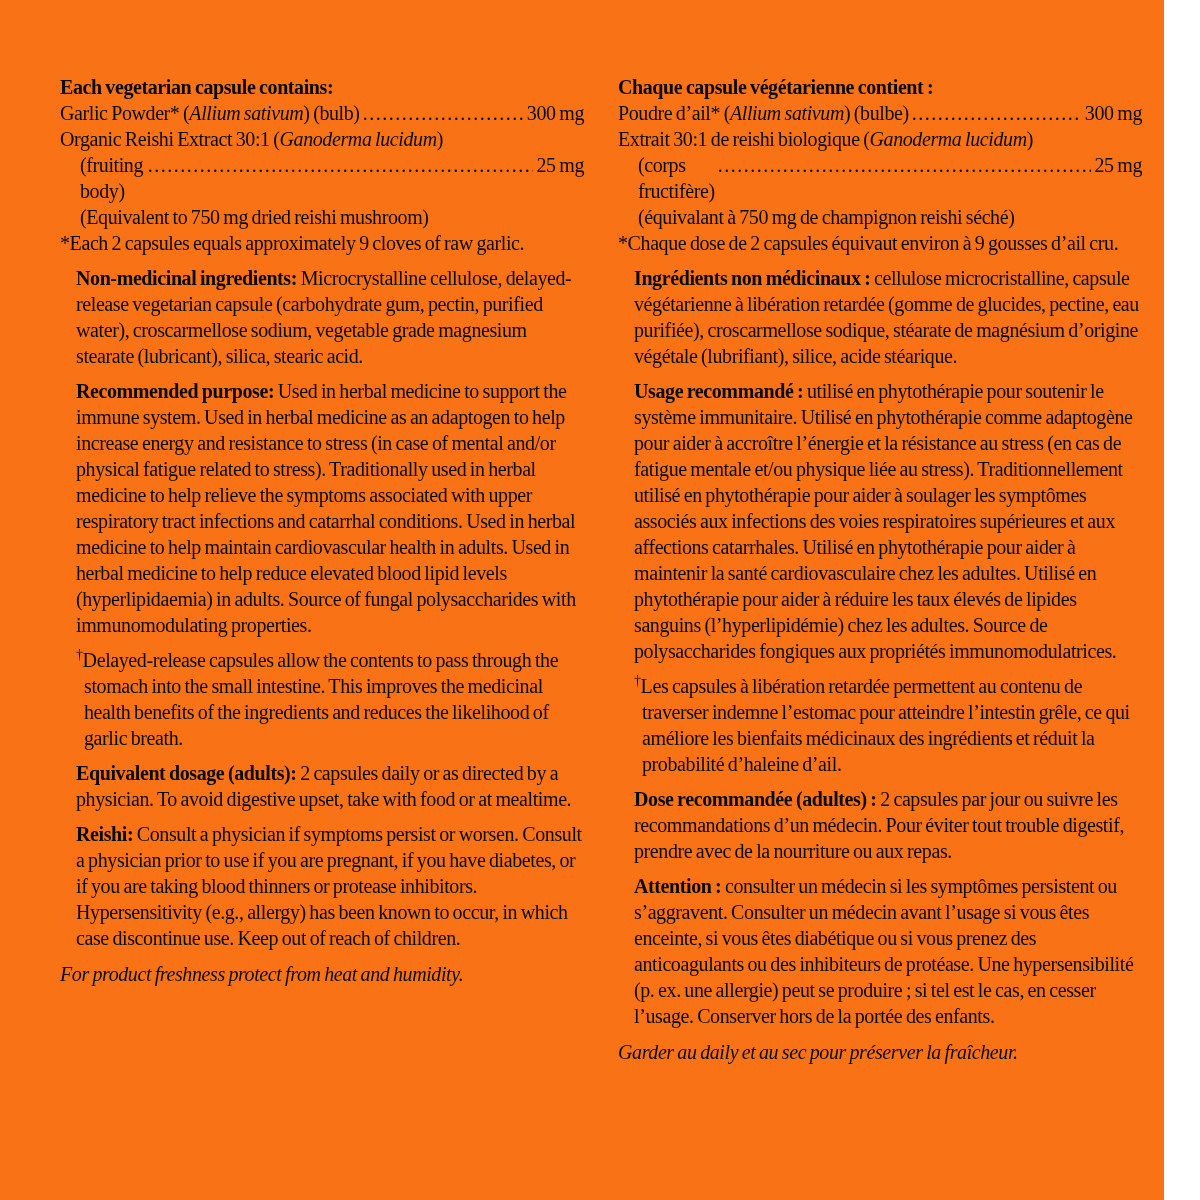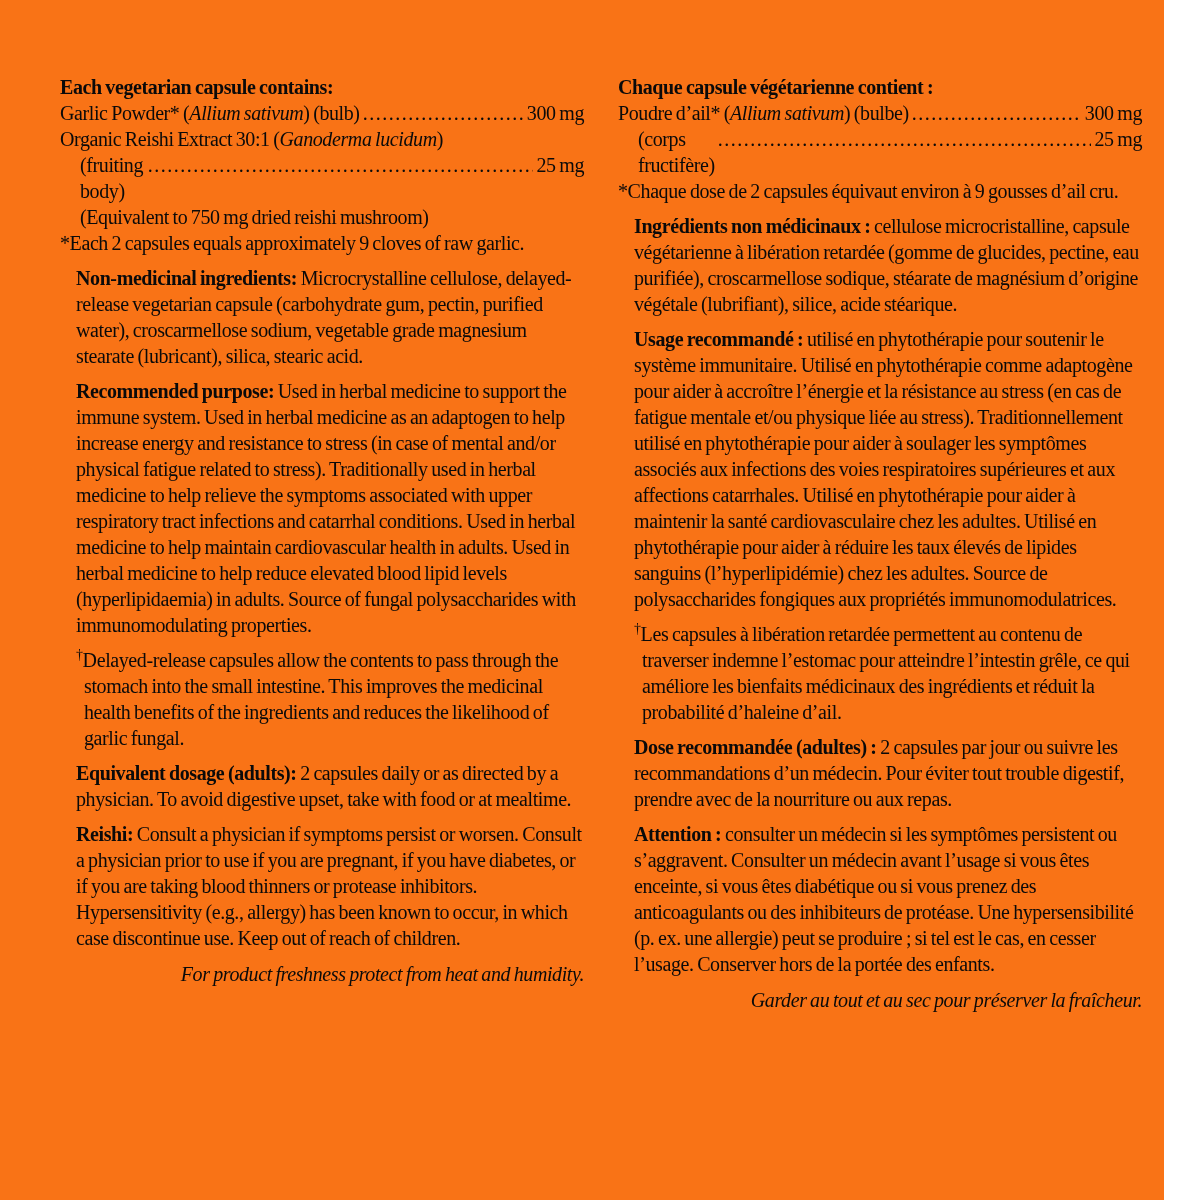--- a/index.html
+++ b/index.html
@@ -26,21 +26,21 @@
   .leader::after{
     content:"......................................................................................................";
     letter-spacing:1.5px;
   }
   .amount{white-space:nowrap;}
   .indent{padding-left:20px;}
   .para{margin:9px 0 0 16px;}
   .hang{padding-left:8px;text-indent:-8px;}
   .star-note{padding-left:8px;text-indent:-8px;}
   sup{font-size:70%;line-height:0;vertical-align:super;}
-  .freshness{margin:10px 0 0 0;text-align:right;font-style:italic;}
+  .freshness{margin:10px 0 0 0;text-align:left;font-style:italic;}
   p{margin:0;}
 </style>
 </head>
 <body>
 
 <div class="sheet">
 
   <section class="col col-en">
 
     <div class="sec-title">Each vegetarian capsule contains:</div>
@@ -60,57 +60,59 @@
     </div>
 
     <div class="indent">(Equivalent to 750 mg dried reishi mushroom)</div>
 
     <div class="star-note">*Each 2 capsules equals approximately 9 cloves of raw garlic.</div>
 
     <p class="para"><b>Non-medicinal ingredients:</b> <span>Microcrystalline cellulose, delayed-release vegetarian capsule (carbohydrate gum, pectin, purified water), croscarmellose sodium, vegetable grade magnesium stearate (lubricant), silica, stearic acid.</span></p>
 
     <p class="para"><b>Recommended purpose:</b> <span>Used in herbal medicine to support the immune system. Used in herbal medicine as an adaptogen to help increase energy and resistance to stress (in case of mental and/or physical fatigue related to stress). Traditionally used in herbal medicine to help relieve the symptoms associated with upper respiratory tract infections and catarrhal conditions. Used in herbal medicine to help maintain cardiovascular health in adults. Used in herbal medicine to help reduce elevated blood lipid levels (hyperlipidaemia) in adults. Source of fungal polysaccharides with immunomodulating properties.</span></p>
 
-    <p class="para hang"><sup>†</sup><span>Delayed-release capsules allow the contents to pass through the stomach into the small intestine. This improves the medicinal health benefits of the ingredients and reduces the likelihood of garlic fungal.</span></p>
+    <p class="para hang"><sup>†</sup><span>Delayed-release capsules allow the contents to pass through the stomach into the small intestine. This improves the medicinal health benefits of the ingredients and reduces the likelihood of garlic breath.</span></p>
 
     <p class="para"><b>Equivalent dosage (adults):</b> <span>2 capsules daily or as directed by a physician. To avoid digestive upset, take with food or at mealtime.</span></p>
 
     <p class="para"><b>Reishi:</b> <span>Consult a physician if symptoms persist or worsen. Consult a physician prior to use if you are pregnant, if you have diabetes, or if you are taking blood thinners or protease inhibitors. Hypersensitivity (e.g., allergy) has been known to occur, in which case discontinue use. Keep out of reach of children.</span></p>
 
     <p class="freshness">For product freshness protect from heat and humidity.</p>
 
   </section>
 
   <section class="col col-fr">
 
     <div class="sec-title">Chaque capsule végétarienne contient :</div>
 
     <div class="ing-row">
       <span class="ing-name"><span>Poudre d’ail* (</span><i>Allium sativum</i><span>) (bulbe) </span></span>
       <span class="leader"></span>
       <span class="amount">300 mg</span>
     </div>
 
+    <div><span>Extrait 30:1 de reishi biologique (</span><i>Ganoderma lucidum</i><span>)</span></div>
 
     <div class="ing-row indent">
       <span>(corps fructifère) </span>
       <span class="leader"></span>
       <span class="amount">25 mg</span>
     </div>
 
+    <div class="indent">(équivalant à 750 mg de champignon reishi séché)</div>
 
     <div class="star-note">*Chaque dose de 2 capsules équivaut environ à 9 gousses d’ail cru.</div>
 
     <p class="para"><b>Ingrédients non médicinaux :</b> <span>cellulose microcristalline, capsule végétarienne à libération retardée (gomme de glucides, pectine, eau purifiée), croscarmellose sodique, stéarate de magnésium d’origine végétale (lubrifiant), silice, acide stéarique.</span></p>
 
     <p class="para"><b>Usage recommandé :</b> <span>utilisé en phytothérapie pour soutenir le système immunitaire. Utilisé en phytothérapie comme adaptogène pour aider à accroître l’énergie et la résistance au stress (en cas de fatigue mentale et/ou physique liée au stress). Traditionnellement utilisé en phytothérapie pour aider à soulager les symptômes associés aux infections des voies respiratoires supérieures et aux affections catarrhales. Utilisé en phytothérapie pour aider à maintenir la santé cardiovasculaire chez les adultes. Utilisé en phytothérapie pour aider à réduire les taux élevés de lipides sanguins (l’hyperlipidémie) chez les adultes. Source de polysaccharides fongiques aux propriétés immunomodulatrices.</span></p>
 
     <p class="para hang"><sup>†</sup><span>Les capsules à libération retardée permettent au contenu de traverser indemne l’estomac pour atteindre l’intestin grêle, ce qui améliore les bienfaits médicinaux des ingrédients et réduit la probabilité d’haleine d’ail.</span></p>
 
     <p class="para"><b>Dose recommandée (adultes) :</b> <span>2 capsules par jour ou suivre les recommandations d’un médecin. Pour éviter tout trouble digestif, prendre avec de la nourriture ou aux repas.</span></p>
 
     <p class="para"><b>Attention :</b> <span>consulter un médecin si les symptômes persistent ou s’aggravent. Consulter un médecin avant l’usage si vous êtes enceinte, si vous êtes diabétique ou si vous prenez des anticoagulants ou des inhibiteurs de protéase. Une hypersensibilité (p. ex. une allergie) peut se produire ; si tel est le cas, en cesser l’usage. Conserver hors de la portée des enfants.</span></p>
 
-    <p class="freshness">Garder au tout et au sec pour préserver la fraîcheur.</p>
+    <p class="freshness">Garder au daily et au sec pour préserver la fraîcheur.</p>
 
   </section>
 
 </div>
 
 </body></html>

